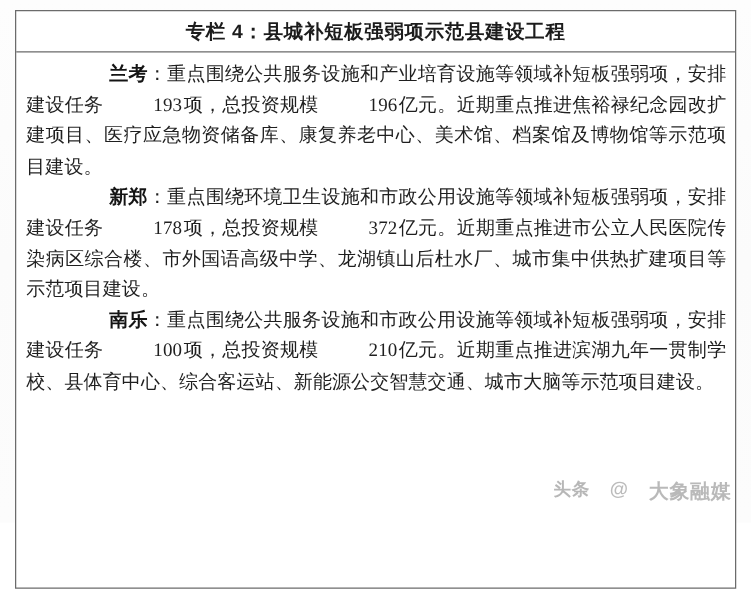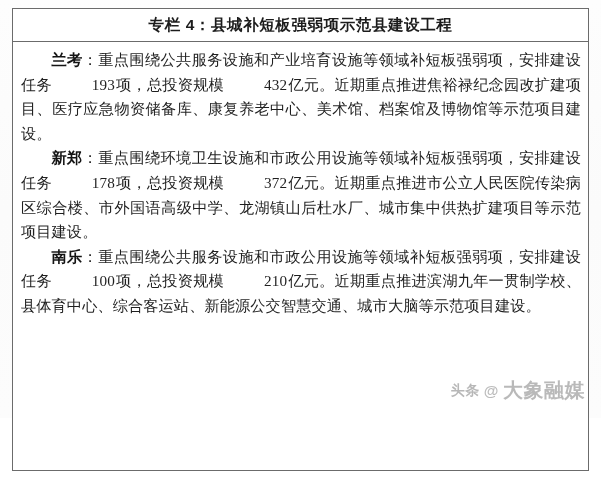--- a/index.html
+++ b/index.html
@@ -74,72 +74,72 @@
     text-justify: inter-ideograph;
     text-indent: 2em;
     margin: 0;
     letter-spacing: 0.1px;
     word-break: break-all;
   }
 
   .county {
     font-weight: bold;
     color: #141414;
+    margin-left: 36px;
   }
 
   .num {
     font-family: "Liberation Serif", "DejaVu Serif", serif;
     padding: 0 1px;
     margin-left: 35px;
   }
 
   .watermark {
     position: absolute;
     right: 16px;
     bottom: 14px;
     display: flex;
-    align-items: center;
-    gap: 4px;
+    gap: 16px;
     color: rgba(80, 80, 80, 0.55);
     font-family: "Liberation Sans", "DejaVu Sans", sans-serif;
     font-size: 15px;
     font-weight: bold;
     letter-spacing: 0.5px;
     pointer-events: none;
     mix-blend-mode: multiply;
   }
   .wm-tt {
     font-size: 14px;
     opacity: 0.75;
   }
   .wm-at {
     font-size: 15px;
     opacity: 0.7;
   }
   .wm-name {
-    font-size: 20px;
+    font-size: 16px;
     opacity: 0.72;
   }
 </style>
 </head>
 <body>
 
 <div class="page">
   <div class="paper-tint"></div>
 
   <div class="box">
 
     <div class="title-row">
       <div class="title-text">专栏 4：县城补短板强弱项示范县建设工程</div>
     </div>
 
     <div class="body-area">
 
       <p class="para">
-        <span class="county">兰考</span><span>：</span><span>重点围绕公共服务设施和产业培育设施等领域补短板强弱项，安排建设任务 </span><span class="num">193</span><span>项，总投资规模 </span><span class="num">432</span><span>亿元。</span><span>近期重点推进焦裕禄纪念园改扩建项目、医疗应急物资储备库、康复养老中心、美术馆、档案馆及博物馆等示范项目建设。</span>
+        <span class="county">兰考</span><span>：</span><span>重点围绕公共服务设施和产业培育设施等领域补短板强弱项，安排建设任务 </span><span class="num">193</span><span>项，总投资规模 </span><span class="num">196</span><span>亿元。</span><span>近期重点推进焦裕禄纪念园改扩建项目、医疗应急物资储备库、康复养老中心、美术馆、档案馆及博物馆等示范项目建设。</span>
       </p>
 
       <p class="para">
         <span class="county">新郑</span><span>：</span><span>重点围绕环境卫生设施和市政公用设施等领域补短板强弱项，安排建设任务 </span><span class="num">178</span><span>项，总投资规模 </span><span class="num">372</span><span>亿元。</span><span>近期重点推进市公立人民医院传染病区综合楼、市外国语高级中学、龙湖镇山后杜水厂、城市集中供热扩建项目等示范项目建设。</span>
       </p>
 
 
 
       <p class="para">
         <span class="county">南乐</span><span>：</span><span>重点围绕公共服务设施和市政公用设施等领域补短板强弱项，安排建设任务 </span><span class="num">100</span><span>项，总投资规模 </span><span class="num">210</span><span>亿元。</span><span>近期重点推进滨湖九年一贯制学校、县体育中心、综合客运站、新能源公交智慧交通、城市大脑等示范项目建设。</span>

